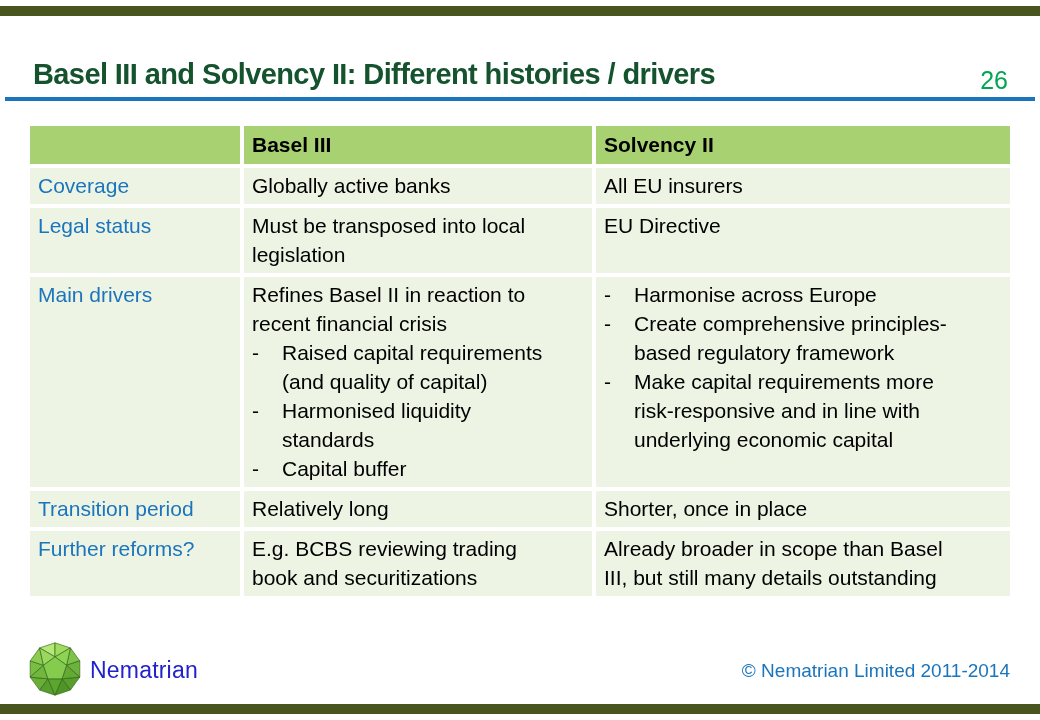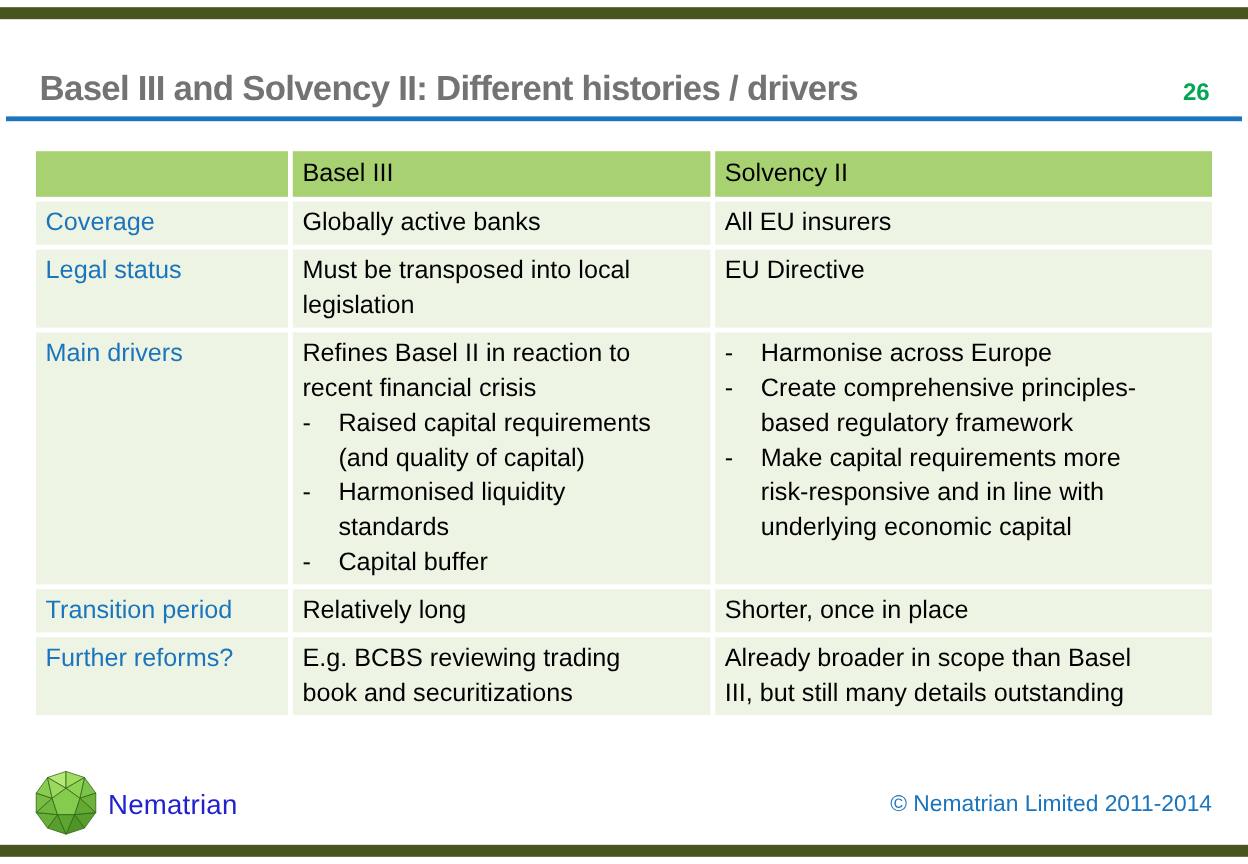--- a/index.html
+++ b/index.html
@@ -14,36 +14,36 @@
   html,body{margin:0;padding:0;background:#ffffff;}
   .slide{
     position:relative;width:1040px;height:720px;overflow:hidden;background:#ffffff;
     font-family:"Liberation Sans","DejaVu Sans",sans-serif;color:#000;
   }
   .edge-bar{position:absolute;left:0;width:1040px;height:10px;background:var(--edge-olive);}
   .edge-bar.top{top:6px;}
   .edge-bar.bottom{top:704px;}
   .slide-title{
     position:absolute;left:33px;top:58px;margin:0;
-    font-size:29px;font-weight:bold;letter-spacing:-0.6px;color:#737373;white-space:nowrap;
+    font-size:29px;font-weight:bold;letter-spacing:-0.6px;color:#14532d;white-space:nowrap;
   }
   .page-number{
     position:absolute;right:32px;top:66px;
-    font-size:20px;font-weight:bold;color:var(--page-num-green);
+    font-size:25px;font-weight:normal;color:var(--page-num-green);
   }
   .title-rule{position:absolute;left:5px;right:5px;top:97px;height:4px;background:var(--accent-blue);}
   .cmp-table{
     position:absolute;left:30px;top:126px;width:980px;
     display:flex;flex-direction:column;gap:4px;
   }
   .trow{display:grid;grid-template-columns:210px 348px 414px;gap:4px;}
   .cell{box-sizing:border-box;font-size:21px;line-height:29px;background:var(--row-green);
     padding:3px 10px 4px 8px;}
   .trow.header .cell{
-    background:var(--header-green);font-weight:normal;height:38px;line-height:32px;padding:3px 10px 3px 8px;
+    background:var(--header-green);font-weight:bold;height:38px;line-height:32px;padding:3px 10px 3px 8px;
   }
   .cell.c1{padding-right:40px;}
   .cell.c2{padding-right:46px;}
   .label-cell{color:var(--label-blue);}
   .para{margin:0;}
   .bullet{display:flex;}
   .dash{flex:0 0 30px;}
   .btext{flex:1 1 auto;}
   .footer-logo{position:absolute;left:27px;top:641px;width:56px;height:56px;}
   .brand{

